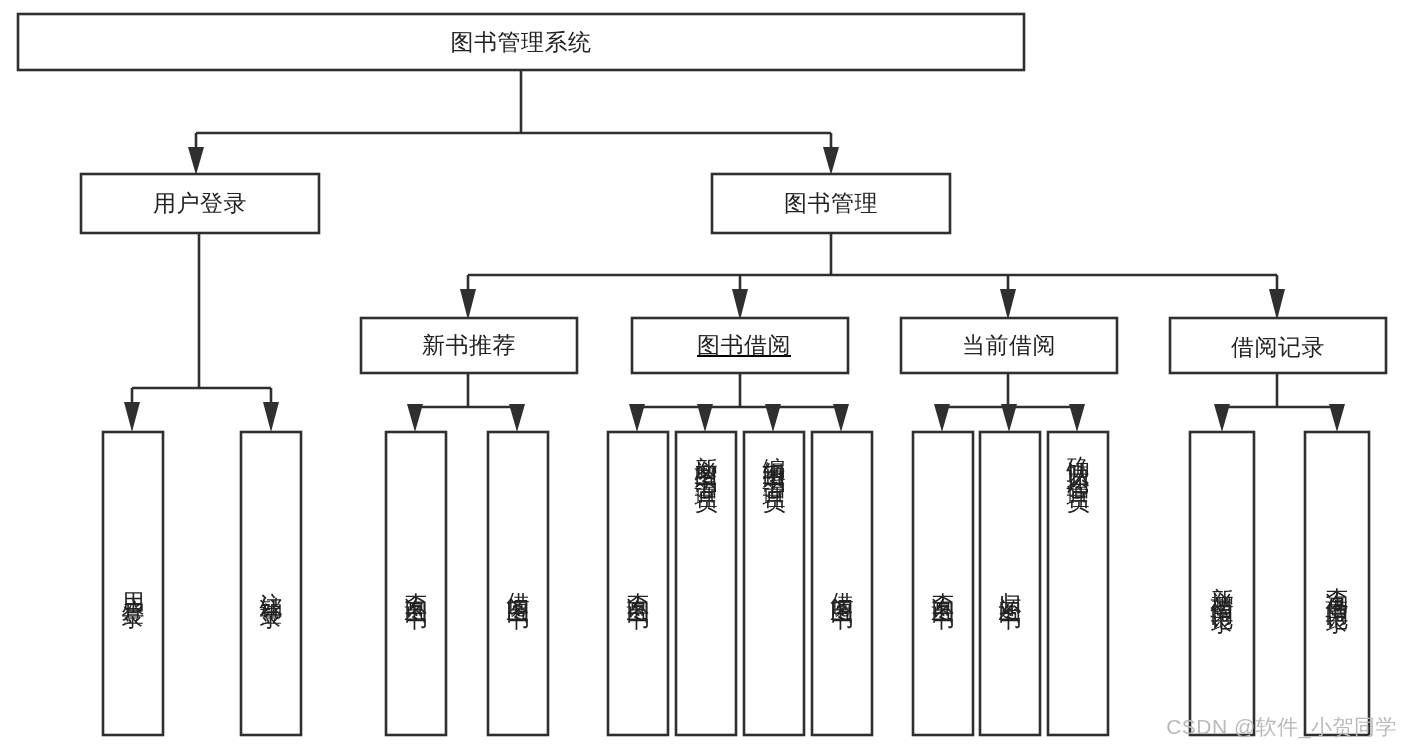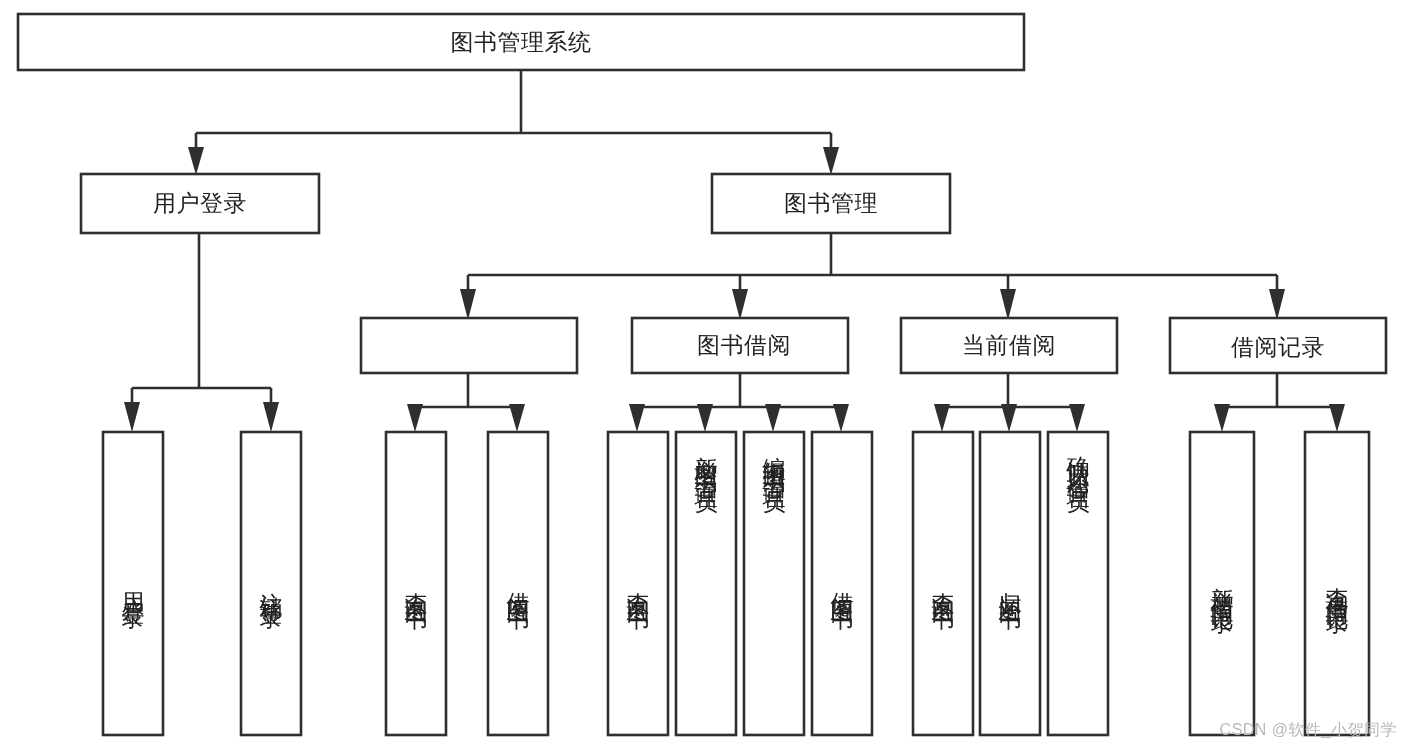--- a/index.html
+++ b/index.html
@@ -76,21 +76,21 @@
     font-size: 23px;
     color: #222222;
     white-space: nowrap;
     letter-spacing: 0.5px;
   }
   #watermark {
     position: absolute;
     right: 8px;
     bottom: 6px;
     font-family: "Liberation Sans", "DejaVu Sans", sans-serif;
-    font-size: 16px;
+    font-size: 21px;
     color: #b9b9b9;
     letter-spacing: 0.5px;
     white-space: nowrap;
   }
 </style>
 </head>
 <body>
 
 <div id="diagram-root">
 
@@ -185,22 +185,25 @@
   </div>
 
   <div class="hlabel-wrap" style="left:81px; top:174px; width:238px; height:59px;">
     <span class="hlabel-text">用户登录</span>
   </div>
 
   <div class="hlabel-wrap" style="left:712px; top:174px; width:238px; height:59px;align-items:center;">
     <span class="hlabel-text">图书管理</span>
   </div>
 
-
-  <div class="hlabel-wrap" style="left:632px; top:318px; width:224px; height:55px;">
+  <div class="hlabel-wrap" style="left:361px; top:318px; width:216px; height:55px;">
+    <span class="hlabel-text">新书推荐</span>
+  </div>
+
+  <div class="hlabel-wrap" style="left:632px; top:318px; width:224px; height:55px;text-decoration:underline;">
     <span class="hlabel-text">图书借阅</span>
   </div>
 
   <div class="hlabel-wrap" style="left:901px; top:318px; width:216px; height:55px;text-align:center;">
     <span class="hlabel-text">当前借阅</span>
   </div>
 
   <div class="hlabel-wrap" style="left:1170px; top:318px; width:216px; height:58px;">
     <span class="hlabel-text">借阅记录</span>
   </div>

